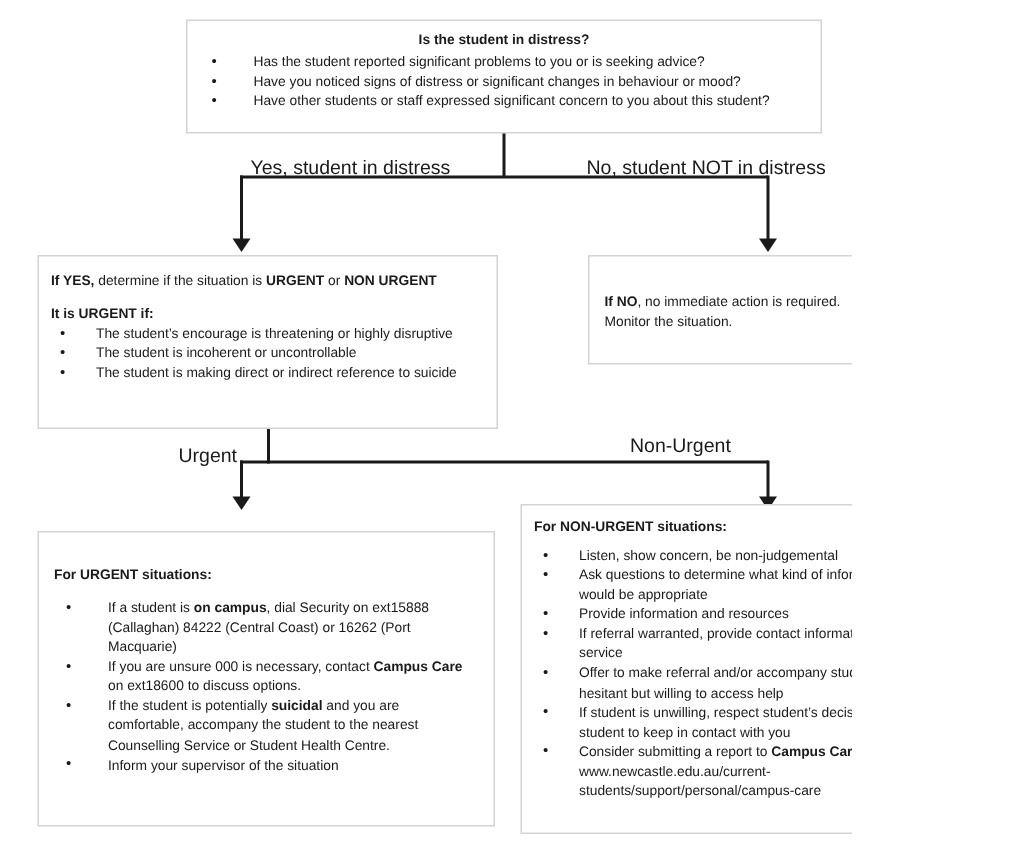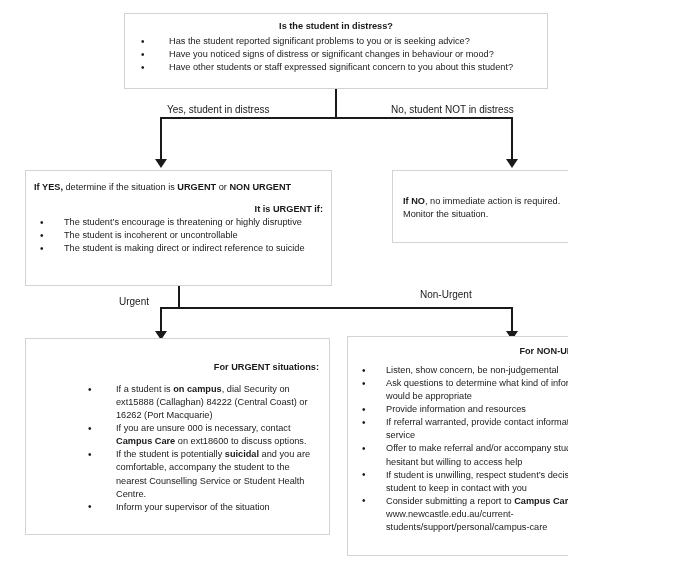--- a/index.html
+++ b/index.html
@@ -30,21 +30,21 @@
   .node-inner {
     padding: 6px 8px;
   }
   .hdr {
     font-weight: bold;
     text-align: center;
     margin-bottom: 2px;
   }
   .hdr-left {
     font-weight: bold;
-    text-align: right;
+    text-align: left;
   }
   .para {
     text-align: left;
   }
   ul.bullets {
     list-style: none;
     margin: 0;
     padding: 0;
   }
   ul.bullets > li {
@@ -84,21 +84,21 @@
   .arrowhead {
     position: absolute;
     width: 0;
     height: 0;
     border-left: 6px solid transparent;
     border-right: 6px solid transparent;
     border-top: 9px solid #1a1a1a;
   }
   .edge-label {
     position: absolute;
-    font-size: 10px;
+    font-size: 13px;
     color: #1a1a1a;
     white-space: nowrap;
     text-align: right;
   }
 </style>
 </head>
 <body>
 
 <div id="canvas">
 
@@ -150,21 +150,21 @@
   <div class="ln vline" style="left:178px; top:286px; height:23px;"></div>
   <div class="ln hline" style="left:160px; top:307px; width:352px;"></div>
   <div class="ln vline" style="left:160px; top:307px; height:26px;"></div>
   <div class="arrowhead" style="left:155px; top:331px;"></div>
   <div class="ln vline" style="left:511px; top:307px; height:26px;"></div>
   <div class="arrowhead" style="left:506px; top:331px;"></div>
 
   <div class="edge-label" style="left:119px; top:296px;">Urgent</div>
   <div class="edge-label" style="left:420px; top:289px;">Non-Urgent</div>
 
-  <div class="node" style="left:25px; top:338px; width:305px; height:197px;padding-left:44px;">
+  <div class="node" style="left:25px; top:354px; width:305px; height:197px;">
     <div class="node-inner" style="padding:22px 10px 6px 10px;">
       <div class="hdr-left">For URGENT situations:</div>
       <div class="gap"></div>
       <ul class="bullets">
         <li><span>If a student is </span><b>on campus</b><span>, dial Security on ext15888 (Callaghan) 84222 (Central Coast) or 16262 (Port Macquarie)</span></li>
         <li><span>If you are unsure 000 is necessary, contact </span><b>Campus Care</b><span> on ext18600 to discuss options.</span></li>
         <li><span>If the student is potentially </span><b>suicidal</b><span> and you are comfortable, accompany the student to the nearest Counselling Service or Student Health Centre.</span></li>
         <li><span>Inform your supervisor of the situation</span></li>
       </ul>
     </div>

